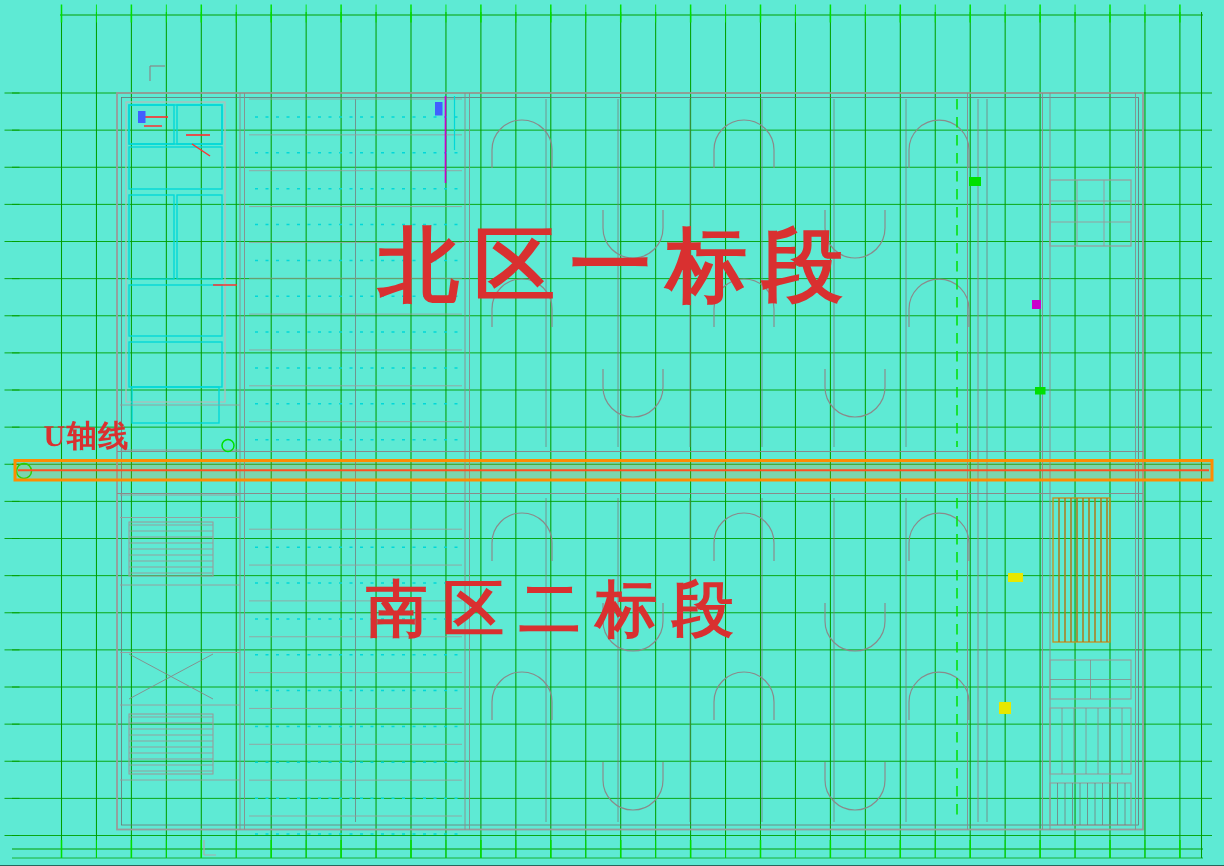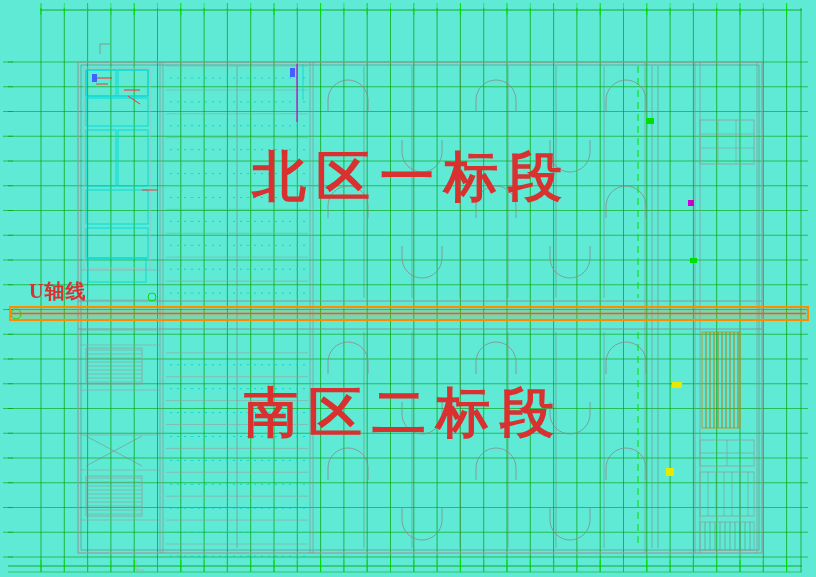--- a/index.html
+++ b/index.html
@@ -3,21 +3,21 @@
 <meta charset="utf-8">
 <style>
   html,body{margin:0;padding:0;background:#000;}
   .stage{
     position:relative;width:816px;height:577px;background:#5eead4;
     overflow:hidden;font-family:Liberation Serif, serif;
   }
   .stage svg{position:absolute;left:0;top:0;}
   .lbl{position:absolute;font-weight:700;white-space:nowrap;line-height:1;}
   .lbl-north{left:252px;top:150px;font-size:54px;letter-spacing:10px;}
-  .lbl-south{left:244px;top:386px;font-size:54px;letter-spacing:10px;}
+  .lbl-south{left:244px;top:386px;font-size:41px;letter-spacing:10px;}
   .lbl-uaxis{left:4px;top:281px;font-size:20px;letter-spacing:1px;margin-left:25px;}
 </style>
 </head>
 <body>
 
 <div class="stage">
   <svg id="cad" width="816" height="577" viewBox="0 0 816 577">
       <line x1="8" y1="62" x2="808" y2="62" stroke="#00a000" stroke-width="0.6" fill="none"></line>
       <line x1="8" y1="86.75" x2="808" y2="86.75" stroke="#00a000" stroke-width="0.6" fill="none"></line>
       <line x1="8" y1="111.5" x2="808" y2="111.5" stroke="#00a000" stroke-width="0.6" fill="none"></line>

